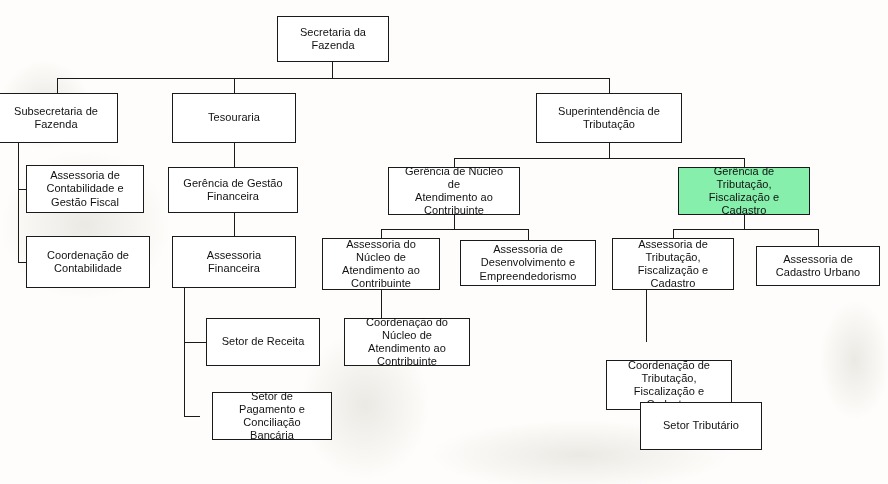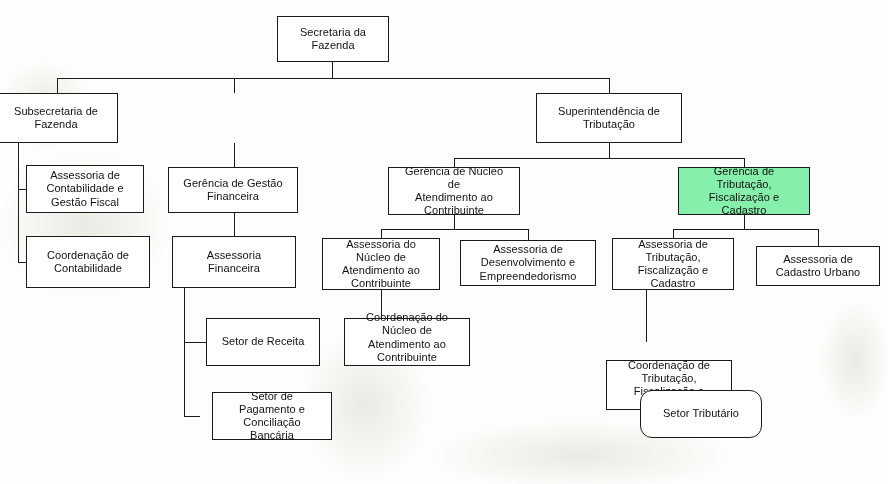--- a/index.html
+++ b/index.html
@@ -101,20 +101,23 @@
     <div class="edge v" style="left: 646px; top: 290px; height: 51px;"></div>
     <div class="edge h" style="left: 646px; top: 341px; width: 1px;"></div>
     <div class="edge v" style="left: 646px; top: 366px; height: 48px;"></div>
     <div class="edge h" style="left: 646px; top: 414px; width: 1px;"></div>
     <div class="node thin" style="left: 277px; top: 16px; width: 112px; height: 46px; background: rgb(255, 255, 255); border-color: rgb(26, 26, 26);">
       <span class="node-label">Secretaria da Fazenda</span>
     </div>
     <div class="node thin" style="left: -6px; top: 93px; width: 124px; height: 50px; background: rgb(255, 255, 255); border-color: rgb(26, 26, 26);">
       <span class="node-label">Subsecretaria de Fazenda</span>
     </div>
+    <div class="node thin" style="left: 172px; top: 93px; width: 124px; height: 50px; background: rgb(255, 255, 255); border-color: rgb(26, 26, 26);">
+      <span class="node-label">Tesouraria</span>
+    </div>
     <div class="node thin" style="left: 536px; top: 93px; width: 146px; height: 50px; background: rgb(255, 255, 255); border-color: rgb(26, 26, 26);">
       <span class="node-label">Superintendência de Tributação</span>
     </div>
     <div class="node thin" style="left: 26px; top: 165px; width: 118px; height: 48px; background: rgb(255, 255, 255); border-color: rgb(26, 26, 26);">
       <span class="node-label">Assessoria de Contabilidade e
 Gestão Fiscal</span>
     </div>
     <div class="node thin" style="left: 168px; top: 167px; width: 130px; height: 46px; background: rgb(255, 255, 255); border-color: rgb(26, 26, 26);">
       <span class="node-label">Gerência de Gestão Financeira</span>
     </div>
@@ -143,28 +146,28 @@
     <div class="node thin" style="left: 612px; top: 238px; width: 122px; height: 52px; background: rgb(255, 255, 255); border-color: rgb(26, 26, 26);">
       <span class="node-label">Assessoria de Tributação,
 Fiscalização e Cadastro</span>
     </div>
     <div class="node thin" style="left: 206px; top: 318px; width: 114px; height: 48px; background: rgb(255, 255, 255); border-color: rgb(26, 26, 26);">
       <span class="node-label">Setor de Receita</span>
     </div>
     <div class="node bold" style="left: 756px; top: 246px; width: 124px; height: 40px; background: rgb(255, 255, 255); border-color: rgb(26, 26, 26);">
       <span class="node-label">Assessoria de Cadastro Urbano</span>
     </div>
-    <div class="node thin" style="left: 344px; top: 318px; width: 126px; height: 48px; background: rgb(255, 255, 255); border-color: rgb(26, 26, 26); align-items: flex-end;">
+    <div class="node thin" style="left: 344px; top: 318px; width: 126px; height: 48px; background: rgb(255, 255, 255); border-color: rgb(26, 26, 26);">
       <span class="node-label">Coordenação do Núcleo de
 Atendimento ao Contribuinte</span>
     </div>
     <div class="node thin" style="left: 606px; top: 316px; width: 126px; height: 50px; background: rgb(255, 255, 255); border-color: rgb(26, 26, 26); margin-top: 44px;">
       <span class="node-label">Coordenação de Tributação,
 Fiscalização e Cadastro</span>
     </div>
     <div class="node thin" style="left: 212px; top: 392px; width: 120px; height: 48px; background: rgb(255, 255, 255); border-color: rgb(26, 26, 26);">
       <span class="node-label">Setor de Pagamento e
 Conciliação Bancária</span>
     </div>
-    <div class="node thin" style="left: 640px; top: 390px; width: 122px; height: 48px; background: rgb(255, 255, 255); border-color: rgb(26, 26, 26); border-radius: 12px;">
+    <div class="node thin" style="left: 640px; top: 402px; width: 122px; height: 48px; background: rgb(255, 255, 255); border-color: rgb(26, 26, 26);">
       <span class="node-label">Setor Tributário</span>
     </div>
   </div>
 
 </body></html>

